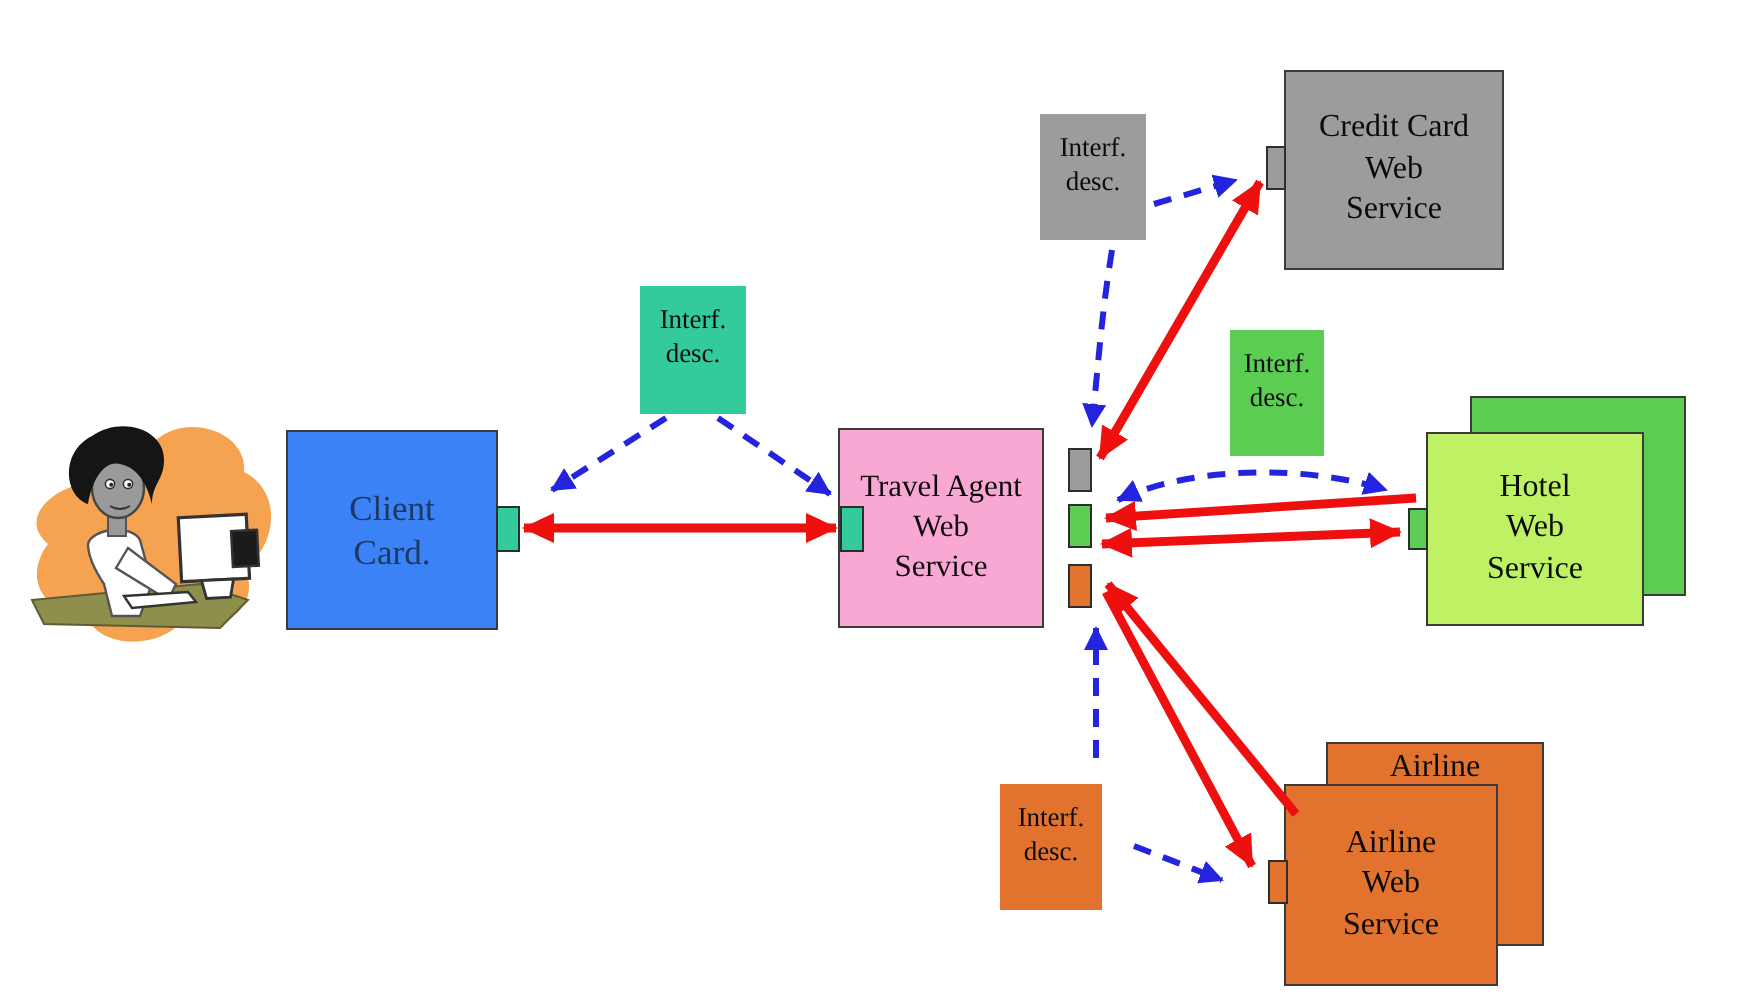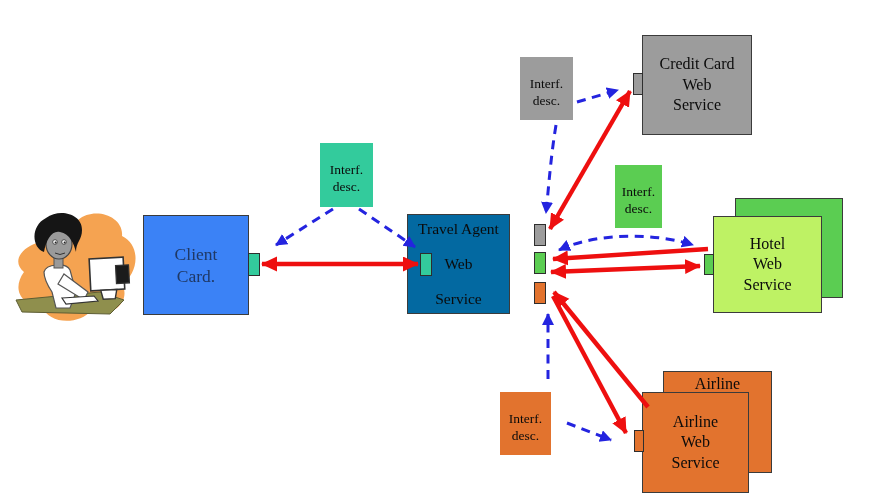--- a/index.html
+++ b/index.html
@@ -10,21 +10,21 @@
   .abs{position:absolute;}
   .box{
     position:absolute;box-sizing:border-box;border:1.6px solid #3b3b3b;
     display:flex;flex-direction:column;align-items:center;justify-content:center;
     text-align:center;color:#0b0b0b;font-size:16px;line-height:1.28;z-index:2;
   }
   .box.back{justify-content:flex-start;padding-top:2px;z-index:1;}
   .interf{
     position:absolute;box-sizing:border-box;border:none;z-index:2;
     display:flex;flex-direction:column;align-items:center;justify-content:flex-start;
-    padding-top:19px;font-size:13.5px;line-height:1.25;color:#0b0b0b;text-align:center;
+    padding-top:9px;font-size:13.5px;line-height:1.25;color:#0b0b0b;text-align:center;
   }
   .port{position:absolute;box-sizing:border-box;border:1px solid #2e2e2e;z-index:3;}
   #client-box{color:#1F3864;font-size:17.5px;}
   #arrow-layer{position:absolute;left:0;top:0;z-index:4;pointer-events:none;}
   .red-line{stroke:#EE0F0F;stroke-width:4.4;fill:none;}
   .blue-line{stroke:#2424DF;stroke-width:3;fill:none;stroke-dasharray:9 6.5;}
 </style>
 </head>
 <body>
 
@@ -49,21 +49,21 @@
       <path d="M98,90 L114,90 L112,99 L100,99 Z" fill="#ffffff" stroke="#333333" stroke-width="1.4"></path>
     </g>
     <path d="M60,98 L92,96 L96,101 L64,104 Z" fill="#ffffff" stroke="#333333" stroke-width="1.2"></path>
   </svg>
 
   <div class="box" id="client-box" style="left: 143px; top: 215px; width: 106px; height: 100px; background-color: #3b82f6;" title="Client">
     <div>Client</div>
     <div>Card.</div>
   </div>
 
-  <div class="box" style="left: 407px; top: 214px; width: 103px; height: 100px; font-size: 15.5px; background-color: #0369a1; gap: 15px;">
+  <div class="box" style="left: 419px; top: 214px; width: 103px; height: 100px; font-size: 15.5px; background-color: #f9a8d4;">
     <div>Travel Agent</div>
     <div>Web</div>
     <div>Service</div>
   </div>
 
   <div class="box" style="left: 642px; top: 35px; width: 110px; height: 100px; background-color: rgb(156, 156, 156);">
     <div>Credit Card</div>
     <div>Web</div>
     <div>Service</div>
   </div>

